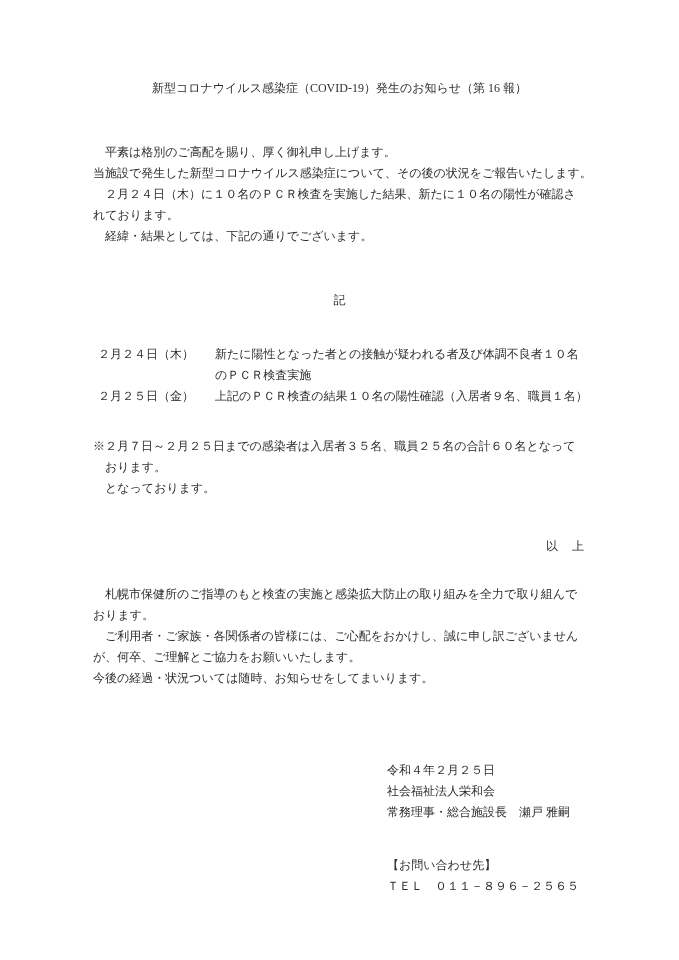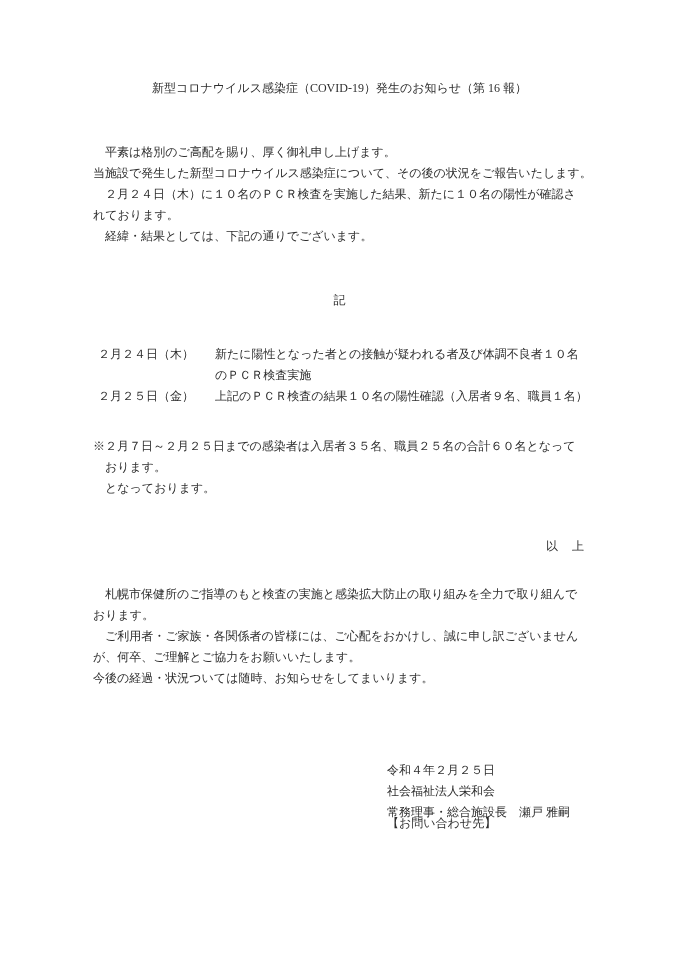--- a/index.html
+++ b/index.html
@@ -22,21 +22,21 @@
   .intro   { top: 142px; left: 93px; width: 510px; }
   .record-heading { top: 290px; left: 0; width: 679px; text-align: center; }
   .record  { top: 344px; left: 98px; width: 520px; }
   .record-row { display: flex; }
   .record-date { width: 117px; flex: 0 0 117px; }
   .record-desc { flex: 1; font-family: Liberation Serif, serif; }
   .notes   { top: 436px; left: 93px; width: 510px; }
   .closing-mark { top: 536px; left: 93px; width: 492px; text-align: right; letter-spacing: 1px; }
   .closing { top: 542px; left: 93px; width: 510px; margin-top: 42px; }
   .signature { top: 760px; left: 387px; width: 280px; }
-  .contact   { top: 813px; left: 387px; width: 280px; }
+  .contact   { top: 855px; left: 387px; width: 280px; }
 </style>
 </head>
 <body>
 
 <div class="page">
 
   <div class="abs line doc-title">新型コロナウイルス感染症（COVID-19）発生のお知らせ（第 16 報）</div>
 
   <div class="abs intro">
     <div class="line">　平素は格別のご高配を賜り、厚く御礼申し上げます。</div>
@@ -80,15 +80,16 @@
   </div>
 
   <div class="abs signature">
     <div class="line">令和４年２月２５日</div>
     <div class="line">社会福祉法人栄和会</div>
     <div class="line">常務理事・総合施設長　瀬戸 雅嗣</div>
   </div>
 
   <div class="abs contact">
     <div class="line">【お問い合わせ先】</div>
+    <div class="line">ＴＥＬ　０１１－８９６－２５６５</div>
   </div>
 
 </div>
 
 </body></html>

